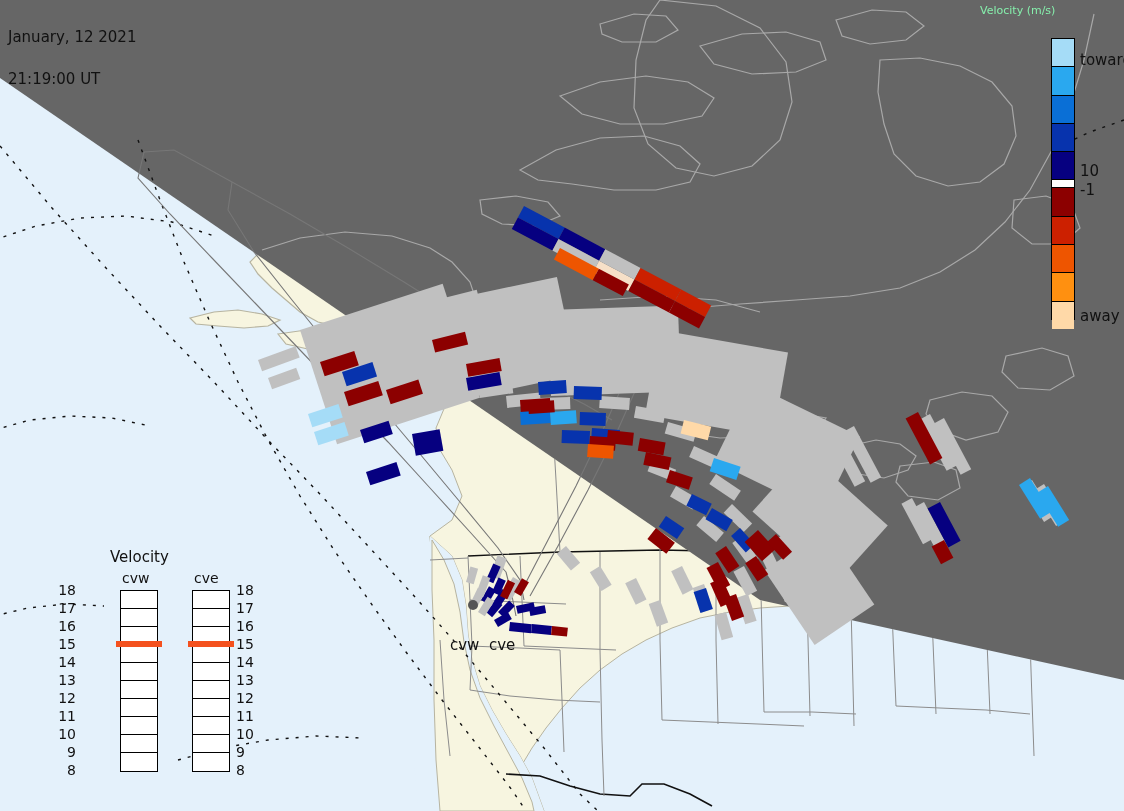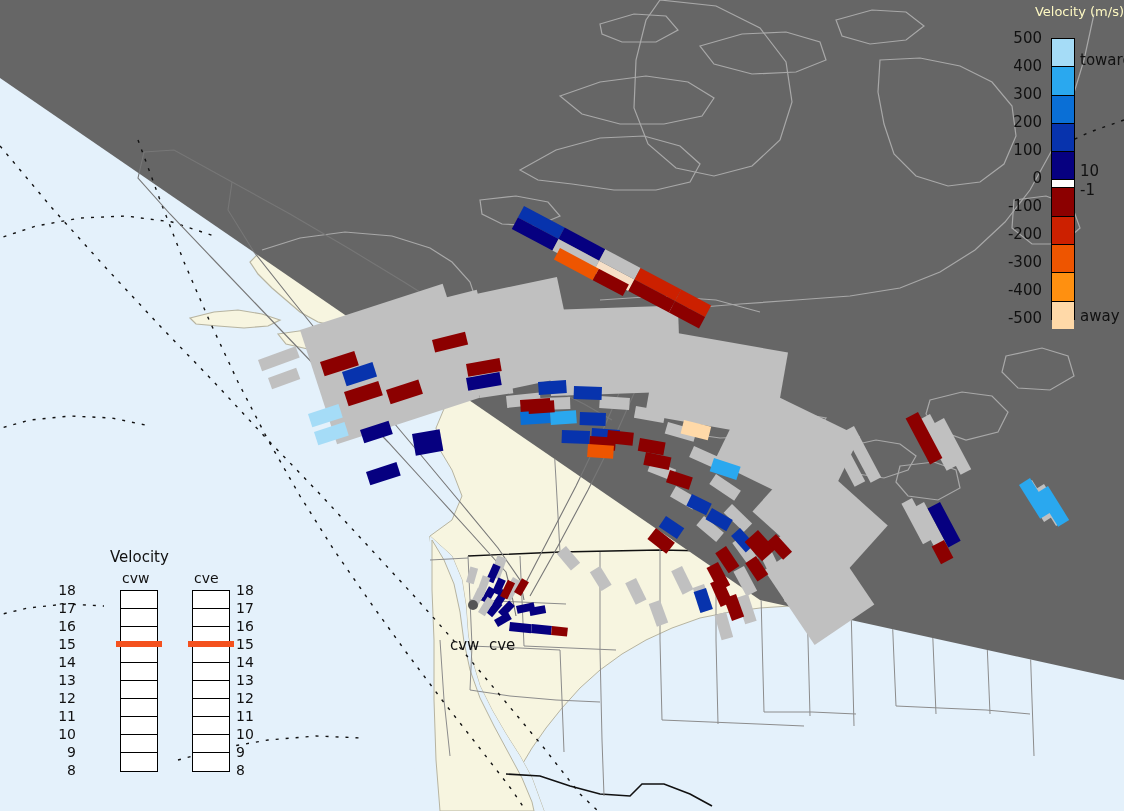--- a/index.html
+++ b/index.html
@@ -15,22 +15,22 @@
   
   #title{
     position:absolute;left:8px;top:2px;color:#111;
     font-size:15px;line-height:14px;letter-spacing:0px;white-space:pre;
   }
   #title div{margin:0;padding:0;}
 
   
   #cbar-wrap{position:absolute;left:980px;top:4px;width:144px;height:320px;}
   #cbar-title{
-    position:absolute;left:0px;top:0px;width:144px;text-align:right;
-    color:#fef9c3;font-size:13px;white-space:nowrap;
+    position:absolute;left:0px;top:0px;width:144px;text-align:left;
+    color:#86efac;font-size:11px;white-space:nowrap;
   }
   #cbar-box{position:absolute;left:71px;top:34px;width:22px;height:280px;
             border:1px solid #000;box-sizing:content-box;background:#fff;}
   .cbar-seg{width:100%;display:block;}
   #cbar-ticks{position:absolute;left:0px;top:34px;width:66px;height:280px;}
   .cb-tick{
     position:absolute;right:4px;color:#111;font-size:15px;
     white-space:nowrap;transform:translateY(-50%);
   }
   .cb-side{
@@ -641,48 +641,39 @@
             </g>
           <g transform="translate(478,612) rotate(-58)">
               <rect width="18" height="8" fill="#c0c0c0"></rect>
             </g>
           <circle cx="473" cy="605" r="5" fill="#555"></circle>
         </g>
       </g>
     </g>
   </svg>
 
+  <div id="title">
+    <div>January, 12 2021</div>
+    <div>21:19:00 UT</div>
+  </div>
 
   <div id="cbar-wrap">
     <div id="cbar-title">Velocity (m/s)</div>
     <div id="cbar-box">
         <div class="cbar-seg" title="400..500" style="height: 27.3px; background: rgb(165, 220, 247); border-bottom: 1px solid rgb(0, 0, 0);"></div>
         <div class="cbar-seg" title="300..400" style="height: 27.3px; background: rgb(42, 168, 239); border-bottom: 1px solid rgb(0, 0, 0);"></div>
         <div class="cbar-seg" title="200..300" style="height: 27.3px; background: rgb(10, 111, 214); border-bottom: 1px solid rgb(0, 0, 0);"></div>
         <div class="cbar-seg" title="100..200" style="height: 27.3px; background: rgb(7, 51, 173); border-bottom: 1px solid rgb(0, 0, 0);"></div>
         <div class="cbar-seg" title="10..100" style="height: 27.3px; background: rgb(6, 0, 128); border-bottom: 1px solid rgb(0, 0, 0);"></div>
         <div class="cbar-seg" title="-10..10" style="height: 7px; background: rgb(255, 255, 255); border-bottom: 1px solid rgb(0, 0, 0);"></div>
         <div class="cbar-seg" title="-100..-10" style="height: 27.3px; background: rgb(140, 0, 0); border-bottom: 1px solid rgb(0, 0, 0);"></div>
         <div class="cbar-seg" title="-200..-100" style="height: 27.3px; background: rgb(204, 32, 0); border-bottom: 1px solid rgb(0, 0, 0);"></div>
         <div class="cbar-seg" title="-300..-200" style="height: 27.3px; background: rgb(238, 85, 0); border-bottom: 1px solid rgb(0, 0, 0);"></div>
         <div class="cbar-seg" title="-400..-300" style="height: 27.3px; background: rgb(255, 144, 16); border-bottom: 1px solid rgb(0, 0, 0);"></div>
         <div class="cbar-seg" title="-500..-400" style="height: 27.3px; background: rgb(255, 217, 168);"></div>
-      </div>
-    <div id="cbar-ticks">
-        <div class="cb-tick" style="top: 0px;">500</div>
-        <div class="cb-tick" style="top: 28px;">400</div>
-        <div class="cb-tick" style="top: 56px;">300</div>
-        <div class="cb-tick" style="top: 84px;">200</div>
-        <div class="cb-tick" style="top: 112px;">100</div>
-        <div class="cb-tick" style="top: 140px;">0</div>
-        <div class="cb-tick" style="top: 168px;">-100</div>
-        <div class="cb-tick" style="top: 196px;">-200</div>
-        <div class="cb-tick" style="top: 224px;">-300</div>
-        <div class="cb-tick" style="top: 252px;">-400</div>
-        <div class="cb-tick" style="top: 280px;">-500</div>
       </div>
   <div class="cb-side" style="top: 56px;">toward</div>
       <div class="cb-side" style="top: 166.5px;">10</div>
       <div class="cb-side" style="top: 185.5px;">-1</div>
       <div class="cb-side" style="top: 312px;">away</div>
     </div>
 
   <div id="freq">
     <div id="freq-title">Velocity</div>
   <div class="freq-col" style="left: 28px;">

